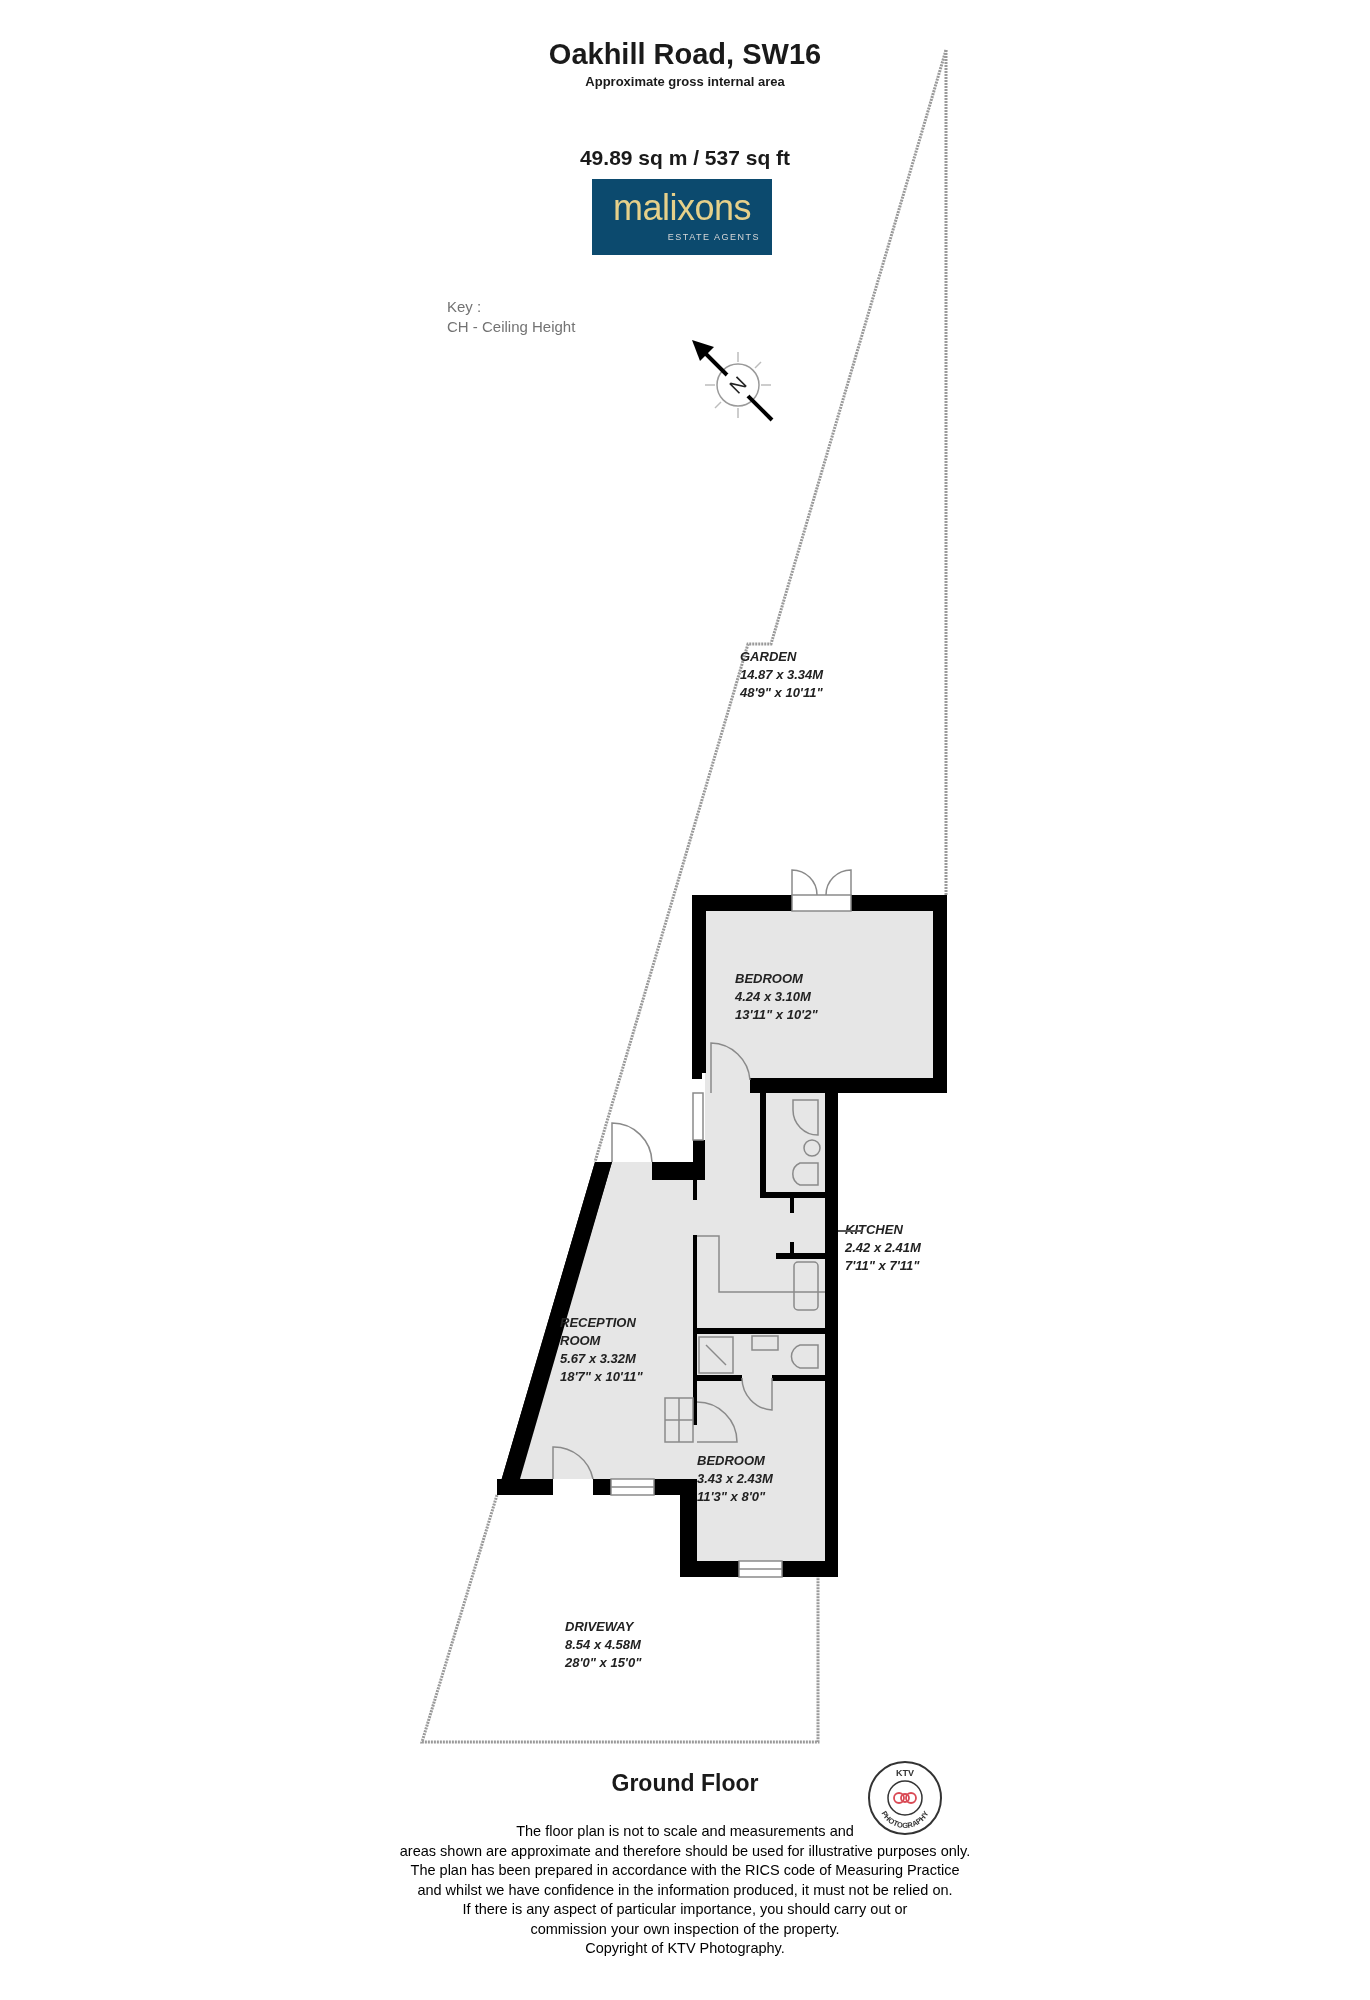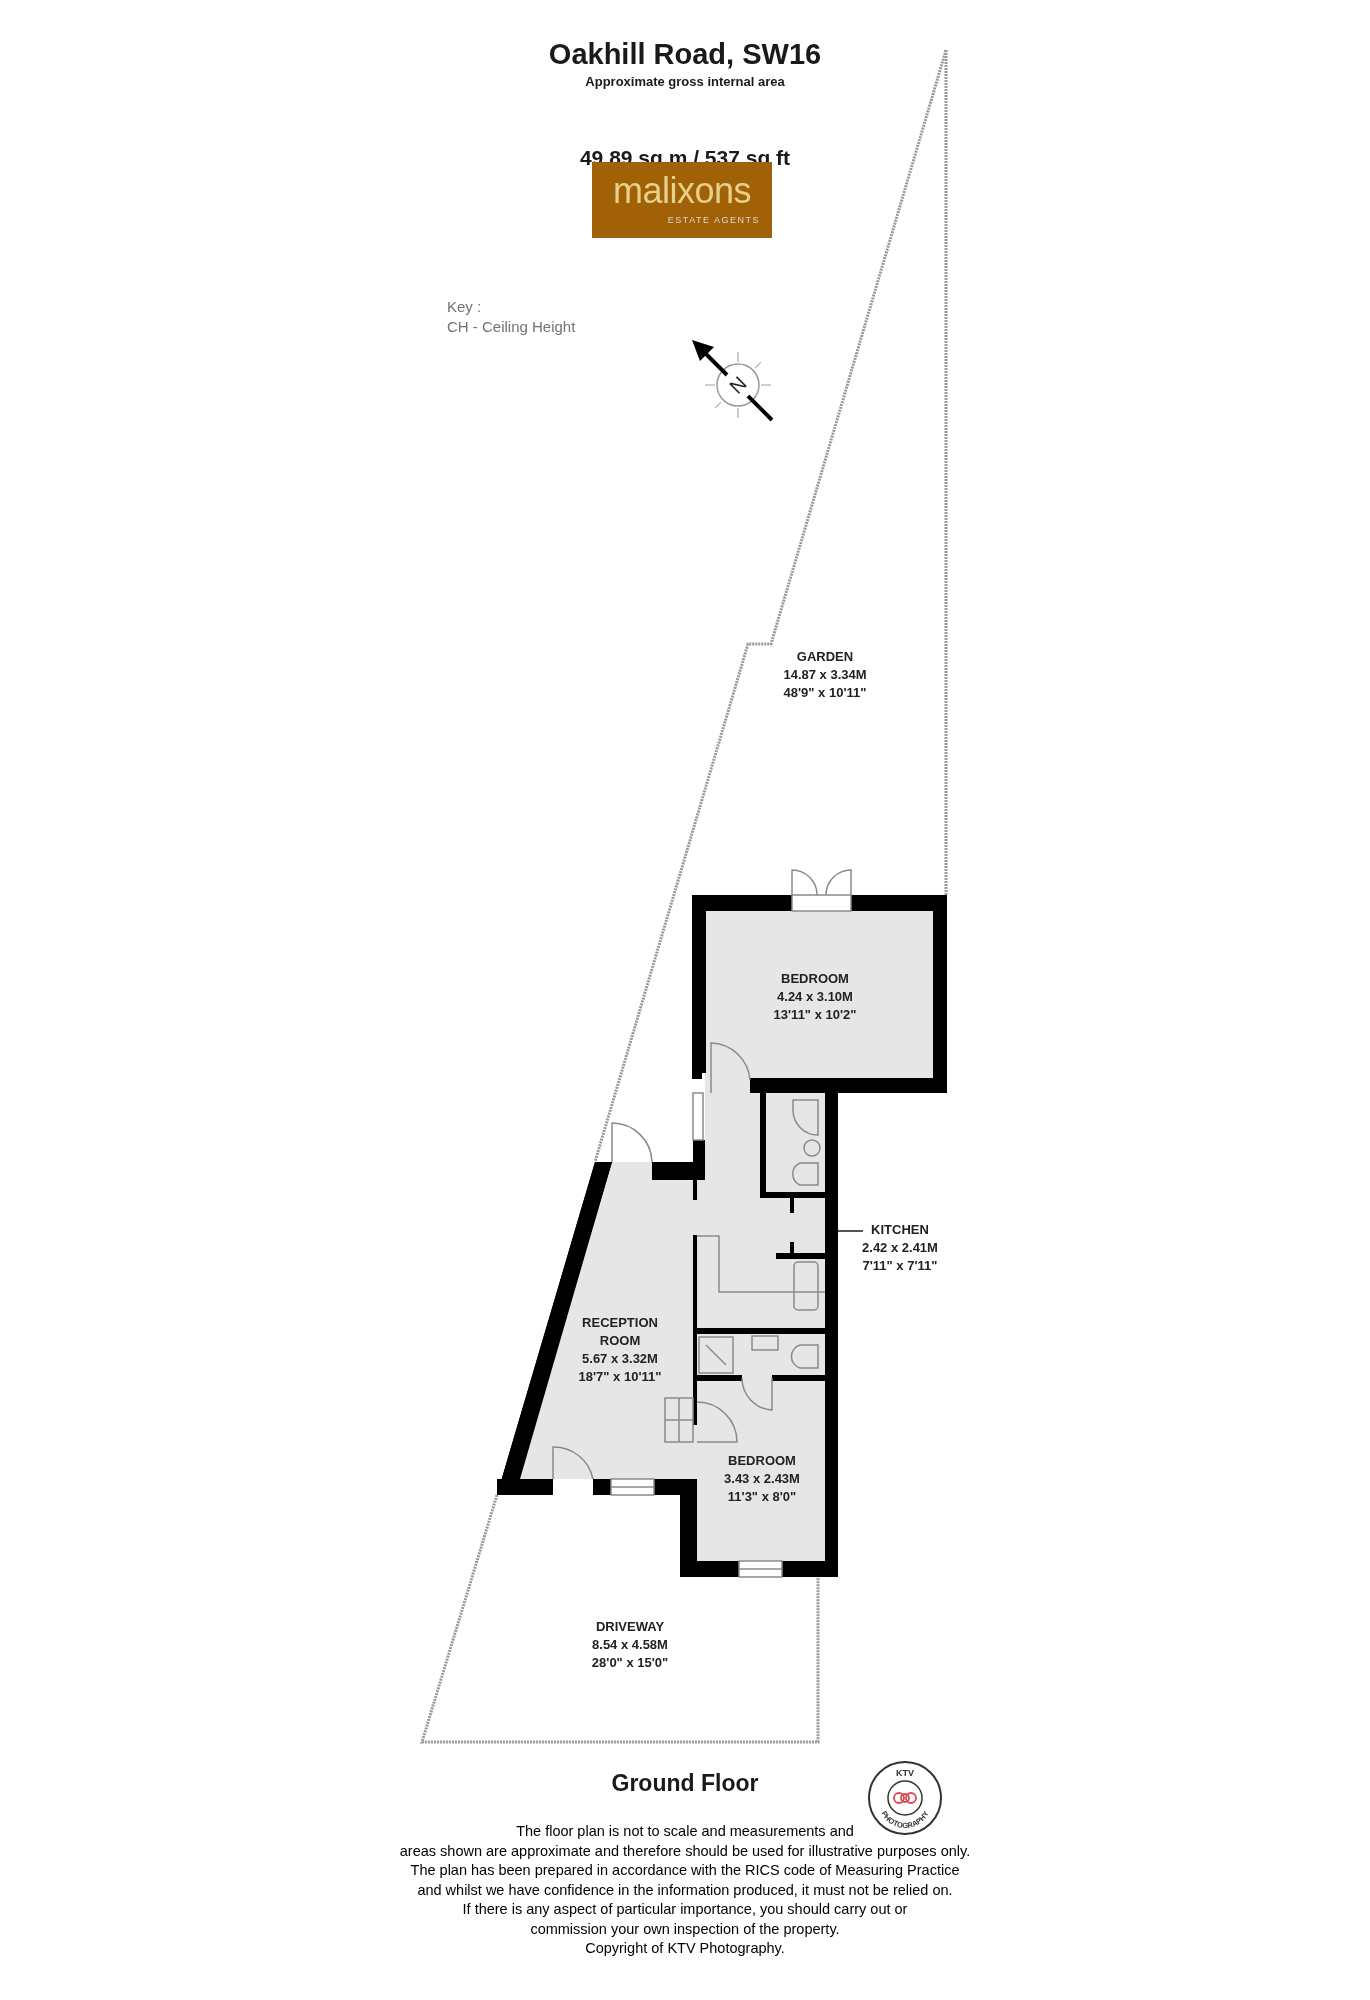--- a/index.html
+++ b/index.html
@@ -3,29 +3,29 @@
 <meta charset="utf-8">
 <style>
   html, body { margin:0; padding:0; background:#ffffff; }
   body { width:1370px; height:2000px; position:relative; overflow:hidden;
          font-family:"Liberation Sans", sans-serif; color:#1a1a1a; }
   .abs { position:absolute; }
   .center { text-align:center; }
   #title { left:485px; top:38px; width:400px; font-size:29px; font-weight:bold; }
   #subtitle { left:485px; top:74px; width:400px; font-size:13px; font-weight:bold; }
   #area { left:485px; top:118px; width:400px; font-size:21px; font-weight:bold;margin-top:28px; }
-  #logo { left:592px; top:162px; width:180px; height:76px; background:#a16207; }
+  #logo { left:592px; top:179px; width:180px; height:76px; background:#0c4a6e; }
   #logo .brand { position:absolute; left:0; top:8px; width:180px; text-align:center;
                  font-size:36px; color:#e6d08a; letter-spacing:-0.5px; }
   #logo .tag { position:absolute; left:0; top:53px; width:168px; text-align:right;
                font-size:9px; color:#d8d8d8; letter-spacing:1.5px; }
   #key { left:447px; top:297px; font-size:15px; color:#737373; line-height:20px; }
   svg#plan { position:absolute; left:0; top:0; }
-  .label { position:absolute; text-align:center; font-weight:bold; font-size:13px;
-           line-height:18px; color:#222; }
+  .label { position:absolute; font-weight:bold; font-size:13px;
+           line-height:18px; color:#222;font-style:italic; }
   #floor-label { left:585px; top:1770px; width:200px; font-size:23px; font-weight:bold; }
   #disclaimer { left:300px; top:1822px; width:770px; font-size:14.5px; line-height:19.5px; color:#000000; }
   #stamp { left:867px; top:1760px; width:76px; height:76px; }
 </style>
 </head>
 <body>
 
 <div id="title" class="abs center">Oakhill Road, SW16</div>
 <div id="subtitle" class="abs center">Approximate gross internal area</div>
 <div id="area" class="abs center">49.89 sq m / 537 sq ft</div>

